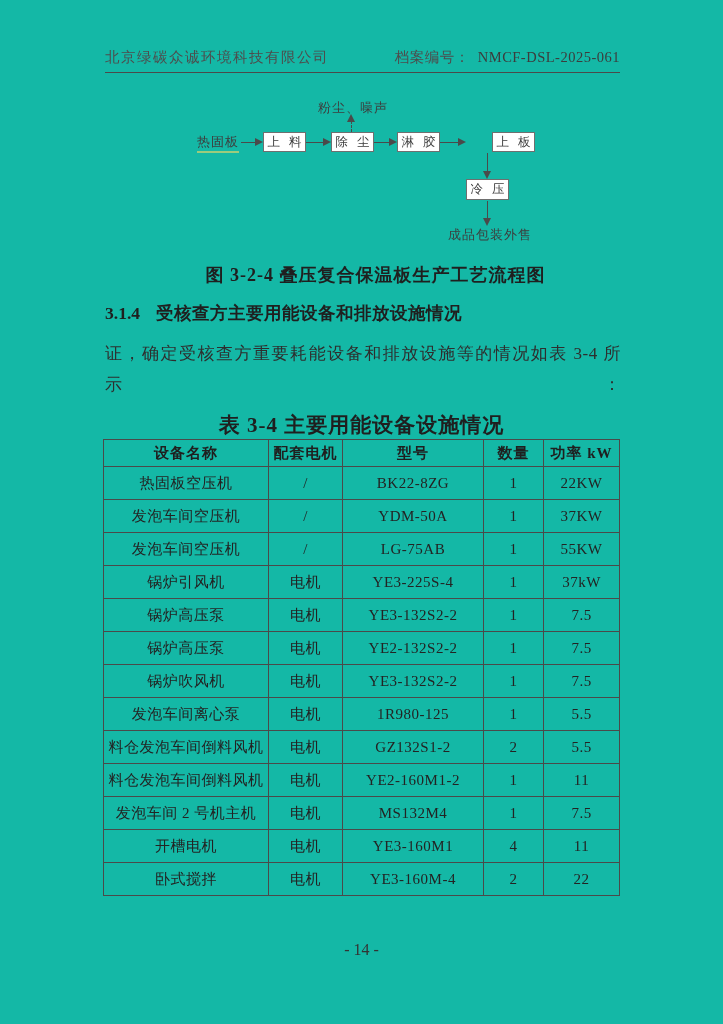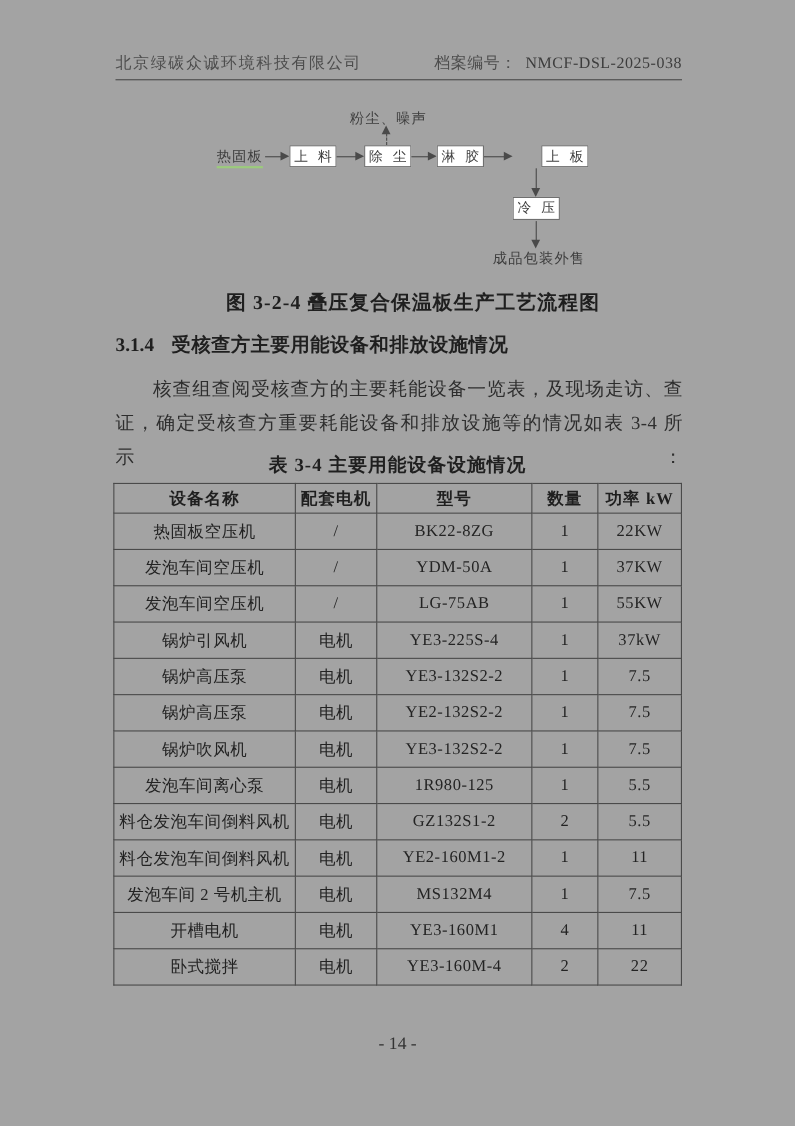--- a/index.html
+++ b/index.html
@@ -1,19 +1,19 @@
 <!DOCTYPE html>
 <html style="--spell-green: #9ccb7c;"><head>
 <meta charset="utf-8">
 <style>
   * { margin:0; padding:0; box-sizing:border-box; }
   html,body { background:#e8e8e8; }
   .page {
     position:relative; width:723px; height:1024px; margin:0 auto;
-    background:#a3a3a3; overflow:hidden;
+    background:#14b8a6; overflow:hidden;
     font-family:"Liberation Serif","DejaVu Serif",serif;
     color:#333333;
   }
   
   .hdr {
     position:absolute; left:105px; top:48px; width:515px;
     display:flex; justify-content:space-between; align-items:flex-end;
     border-bottom:1.5px solid #4a4a4a; padding-bottom:5px;
     font-size:14.5px; color:#4d4d4d;
   }
@@ -52,21 +52,21 @@
   .sec-heading {
     position:absolute; left:105px; top:301px; width:515px;
     font-weight:bold; font-size:17.5px; color:#1f1f1f; letter-spacing:0.5px;
   }
   .sec-heading .num { margin-right:16px; letter-spacing:0; }
   .body-par { position:absolute; left:105px; top:338px; width:516px; font-size:17px; color:#2e2e2e; }
   .body-par .ln { height:31px; line-height:31px; text-align:justify; text-align-last:justify; letter-spacing:0.5px; }
   .body-par .ln.indent { text-indent:2em; }
   .tbl-caption {
     position:absolute; left:0; top:411px; width:723px; text-align:center;
-    font-weight:bold; font-size:17px; color:#1f1f1f; letter-spacing:1px;
+    font-weight:bold; font-size:21px; color:#1f1f1f; letter-spacing:1px;
   }
   
   .eq-table {
     position:absolute; left:103px; top:439px; width:516px;
     border-collapse:collapse; table-layout:fixed;
     font-size:15px; color:#232323;
   }
   .eq-table th, .eq-table td {
     border:1px solid #4a4a4a; text-align:center; vertical-align:middle;
     overflow:hidden; white-space:nowrap;
@@ -80,21 +80,21 @@
   }
 </style>
 </head>
 <body>
 
 <div class="page">
 
   <div class="hdr">
     <span class="company">北京绿碳众诚环境科技有限公司</span>
     <span class="arch">
-      <span>档案编号：</span><span class="num">NMCF-DSL-2025-038</span>
+      <span>档案编号：</span><span class="num">NMCF-DSL-2025-061</span>
     </span>
   </div>
 
   <div class="flow">
     <span class="txt" style="left:318px; top:4px;">粉尘、噪声</span>
     <div class="vdash" style="left:351px; top:26px; height:11px;"></div>
 
     <span class="txt u-green" style="left:197px; top:38px;text-align:right;">热固板</span>
 
     <div class="harrow" style="left:241px; top:47px; width:15px;"></div>
@@ -112,21 +112,20 @@
     <span class="txt" style="left:448px; top:131px;">成品包装外售</span>
   </div>
 
   <div class="fig-caption">图 3-2-4 叠压复合保温板生产工艺流程图</div>
 
   <div class="sec-heading">
     <span class="num">3.1.4</span><span>受核查方主要用能设备和排放设施情况</span>
   </div>
 
   <div class="body-par">
-    <div class="ln indent">核查组查阅受核查方的主要耗能设备一览表，及现场走访、查</div>
     <div class="ln">证，确定受核查方重要耗能设备和排放设施等的情况如表 3-4 所示：</div>
   </div>
 
   <div class="tbl-caption">表 3-4 主要用能设备设施情况</div>
 
   <table class="eq-table">
     <colgroup>
       <col style="width:165px">
         <col style="width:74px">
         <col style="width:141px">

